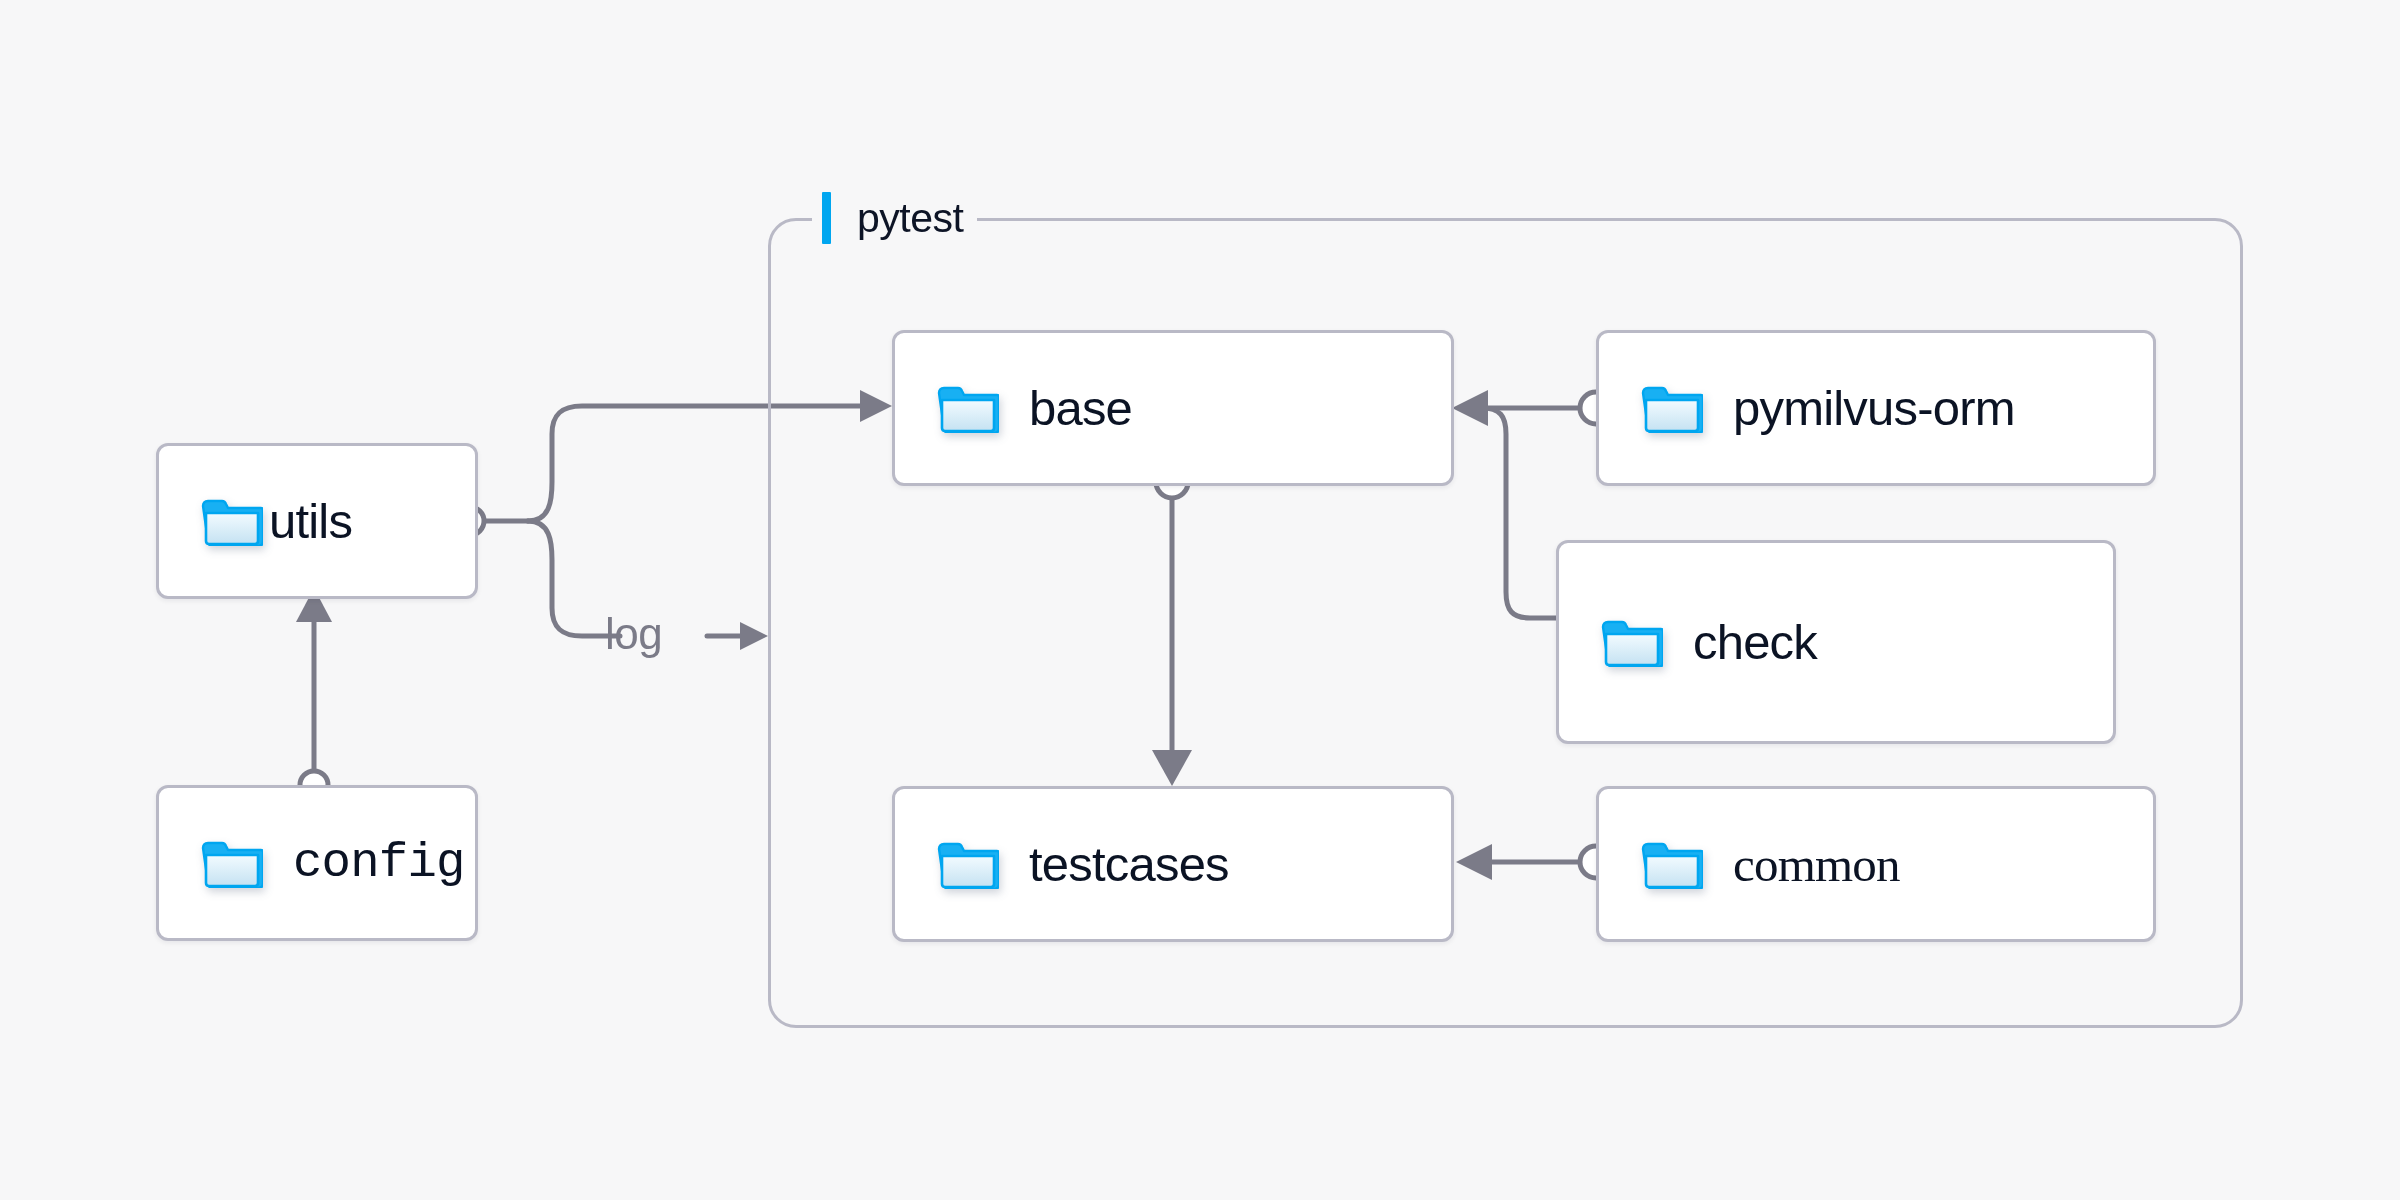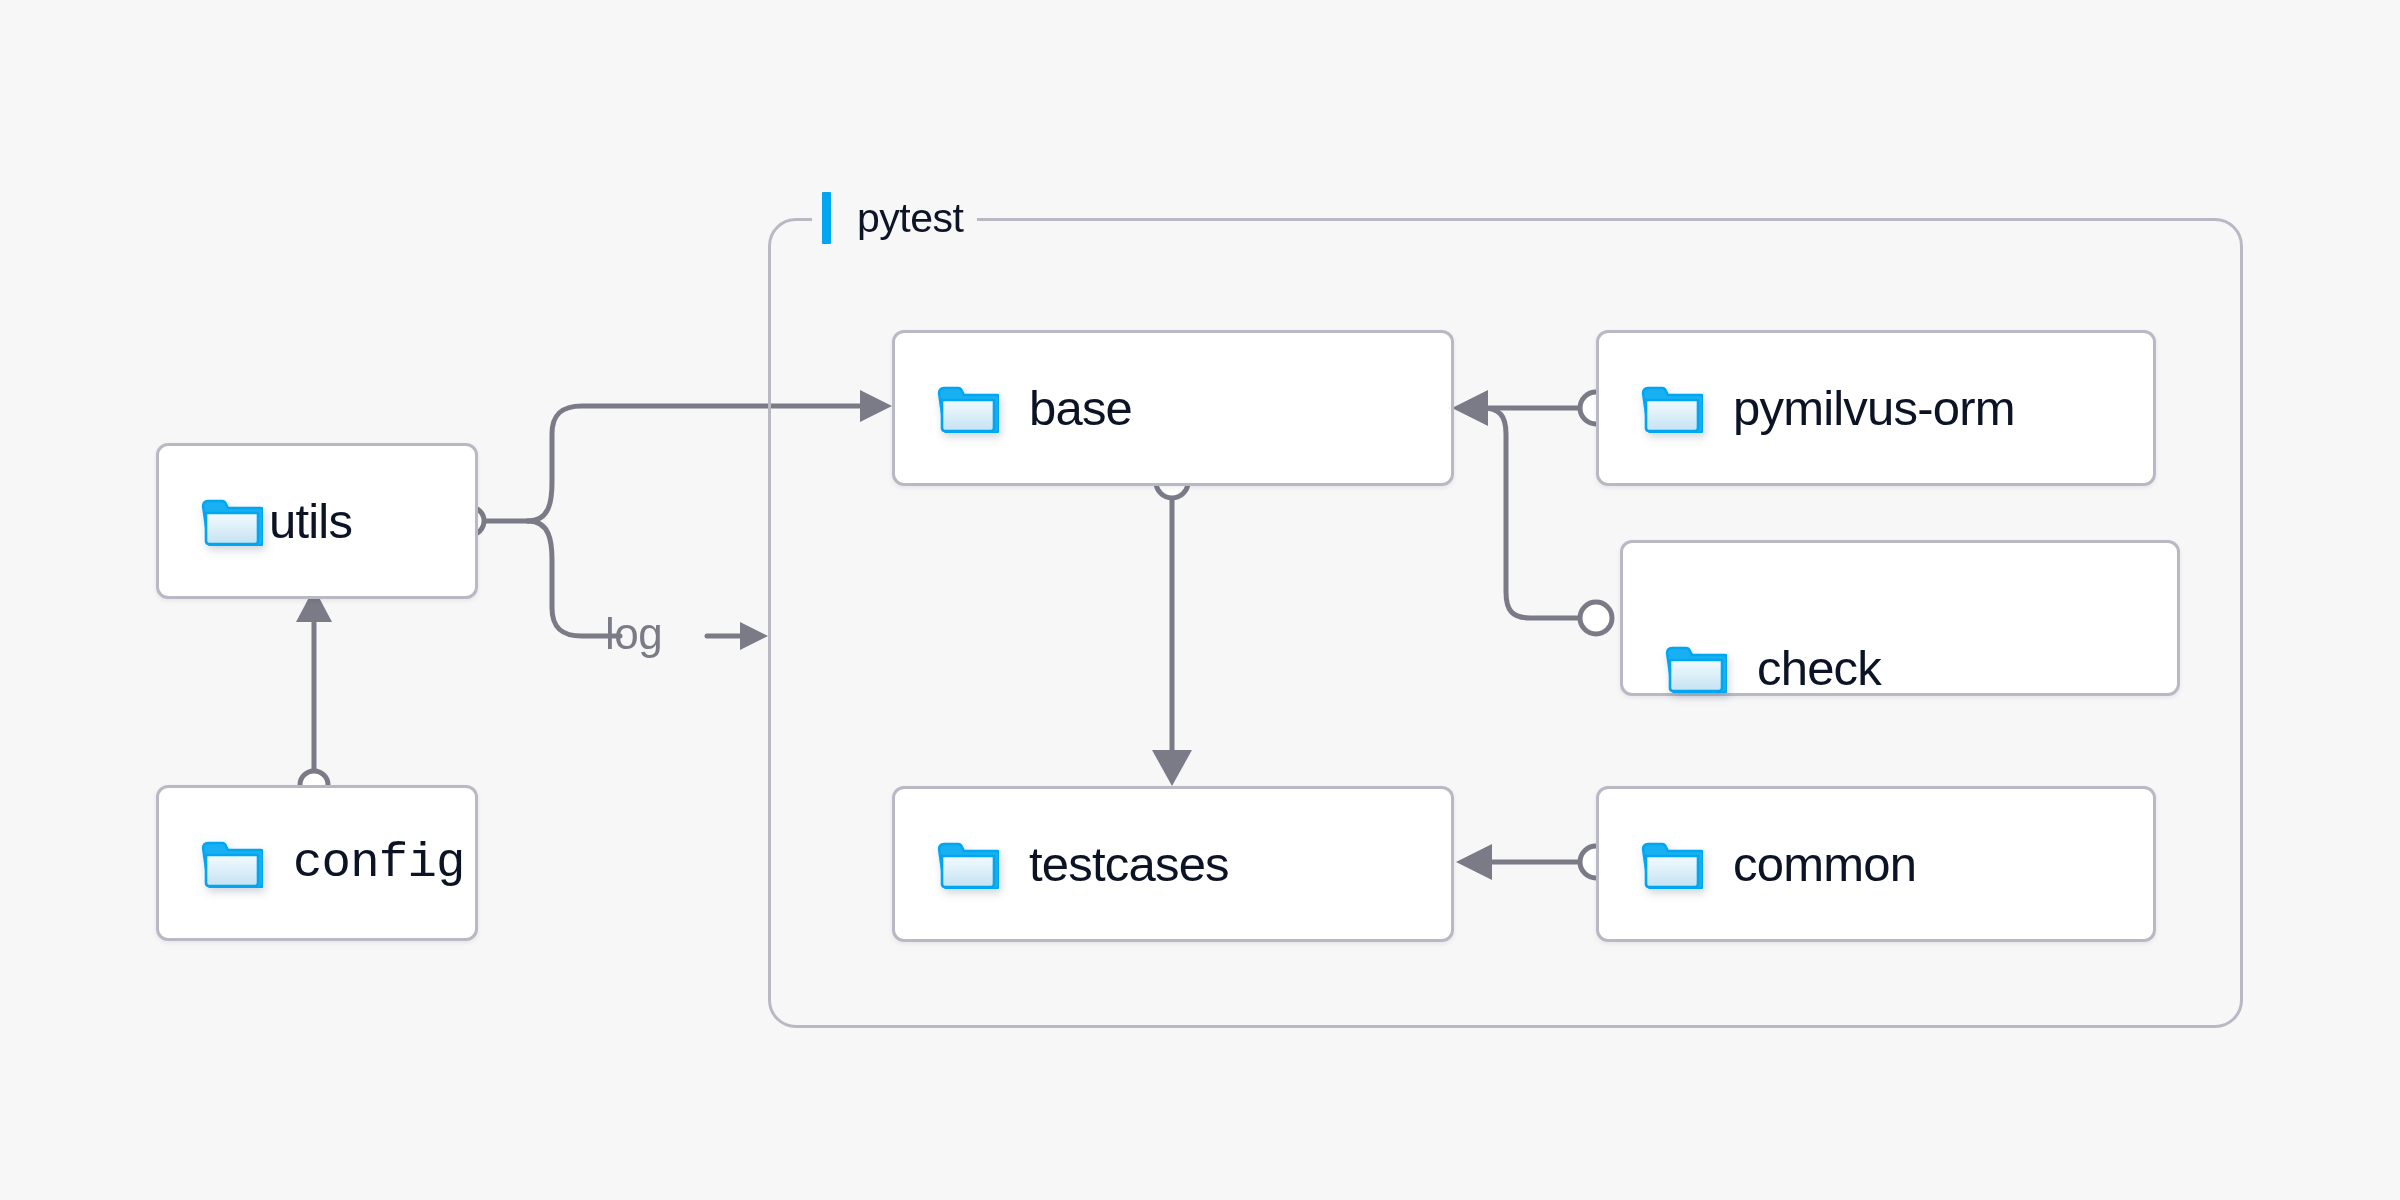--- a/index.html
+++ b/index.html
@@ -207,29 +207,29 @@
   </div>
 
   <div class="node" style="left:1596px; top:330px; width:560px; height:156px;">
     <svg class="folder-icon" viewBox="0 0 62 50">
       <path d="M2 10 q0-5 5-5 h14 q3 0 4 3 l2 4 h33 q2 0 2 2 v31 q0 5-5 5 h-45 q-5 0-5-5 z" fill="#18b0f3" stroke="#00a6f0" stroke-width="2.4" stroke-linejoin="round"></path>
       <path d="M5 17 h52 v28 q0 3-3 3 h-46 q-3 0-3-3 z" fill="url(#folderGrad)" stroke="#00a6f0" stroke-width="2.6" stroke-linejoin="round"></path>
     </svg>
     <span class="node-label">pymilvus-orm</span>
   </div>
 
-  <div class="node" style="left:1620px; top:540px; width:560px; height:156px;align-items:flex-end;">
+  <div class="node" style="left:1556px; top:540px; width:560px; height:204px;">
     <svg class="folder-icon" viewBox="0 0 62 50">
       <path d="M2 10 q0-5 5-5 h14 q3 0 4 3 l2 4 h33 q2 0 2 2 v31 q0 5-5 5 h-45 q-5 0-5-5 z" fill="#18b0f3" stroke="#00a6f0" stroke-width="2.4" stroke-linejoin="round"></path>
       <path d="M5 17 h52 v28 q0 3-3 3 h-46 q-3 0-3-3 z" fill="url(#folderGrad)" stroke="#00a6f0" stroke-width="2.6" stroke-linejoin="round"></path>
     </svg>
     <span class="node-label">check</span>
   </div>
 
-  <div class="node" style="left:1596px; top:786px; width:560px; height:156px;">
+  <div class="node" style="left:1596px; top:786px; width:560px; height:156px;font-family:Liberation Serif, serif;">
     <svg class="folder-icon" viewBox="0 0 62 50">
       <path d="M2 10 q0-5 5-5 h14 q3 0 4 3 l2 4 h33 q2 0 2 2 v31 q0 5-5 5 h-45 q-5 0-5-5 z" fill="#18b0f3" stroke="#00a6f0" stroke-width="2.4" stroke-linejoin="round"></path>
       <path d="M5 17 h52 v28 q0 3-3 3 h-46 q-3 0-3-3 z" fill="url(#folderGrad)" stroke="#00a6f0" stroke-width="2.6" stroke-linejoin="round"></path>
     </svg>
     <span class="node-label">common</span>
   </div>
 
   <span class="edge-label" style="left:605px; top:612px;">log</span>
 
 </div>

